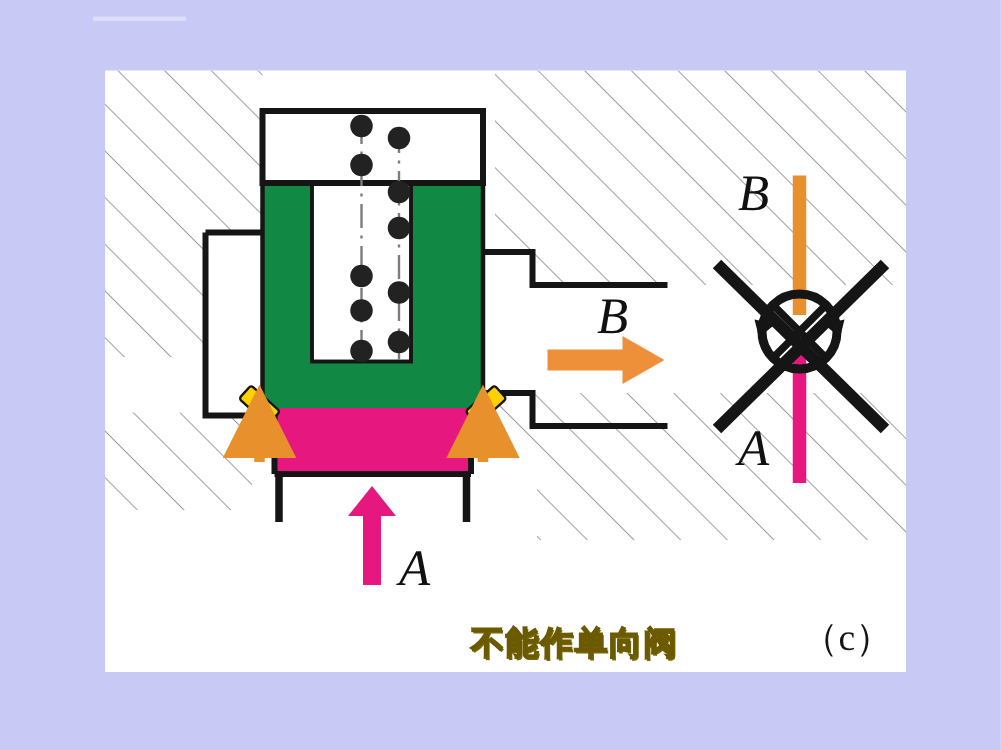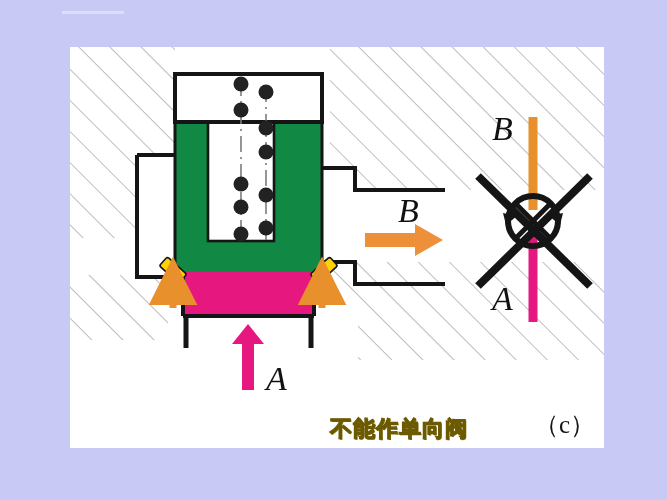--- a/index.html
+++ b/index.html
@@ -42,21 +42,20 @@
     left: 314px;
     top: 414px;
     font-family: "DejaVu Sans", sans-serif;
     font-weight: bold;
     font-size: 22px;
     color: #404040;
     letter-spacing: 1px;
     -webkit-text-stroke: 0.9px #6b5a00;
     text-shadow: 1px 1px 0 #7a6800;
     white-space: nowrap;
-    margin-left: 16px;
   }
   .caption-c {
     position: absolute;
     left: 534px;
     top: 408px;
     font-family: "Liberation Serif", serif;
     font-size: 25px;
     color: #151515;
     white-space: nowrap;
   }

